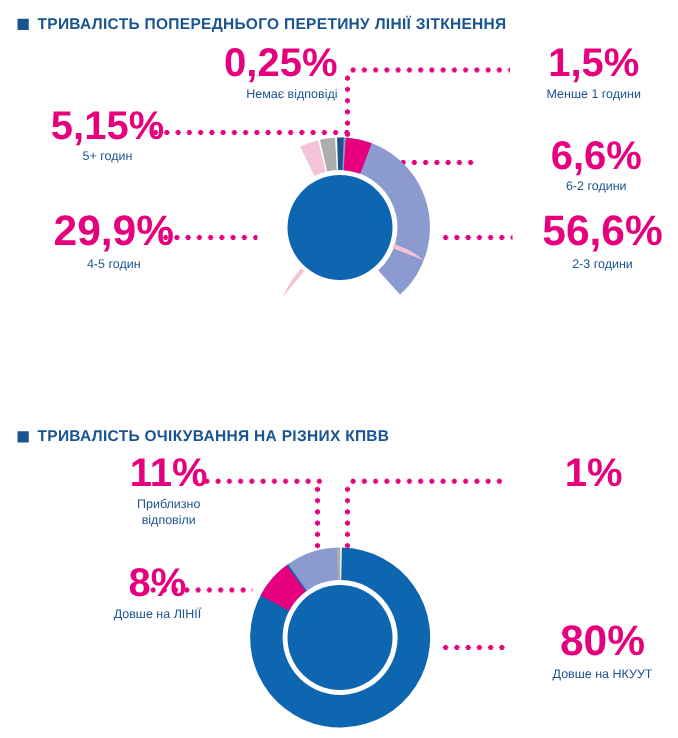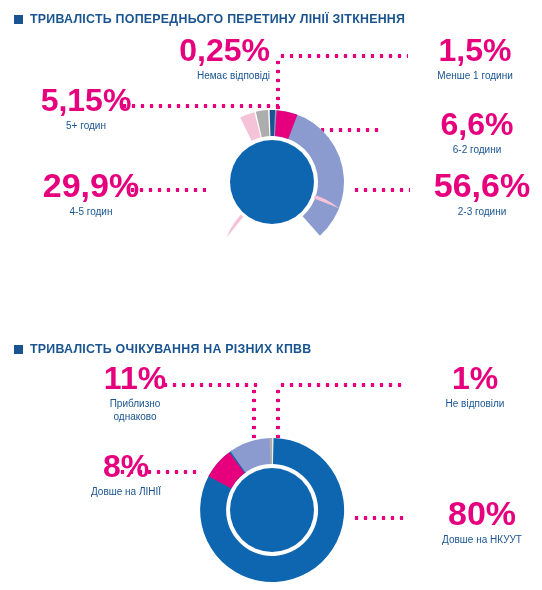--- a/index.html
+++ b/index.html
@@ -193,26 +193,25 @@
 
         <circle r="45" fill="#ffffff"></circle>
         <circle r="42" fill="#0f66b0"></circle>
       </g>
     </svg>
   </div>
 
   <div class="callout left-al" style="left:46px; top:32px; width:150px;margin-left:14px;">
     <span class="pct big">11%</span>
     <span class="cap" style="white-space:pre-line;">Приблизно
-однаково</span>
+відповіли</span>
   </div>
 
   <div class="callout left-al" style="left:410px; top:32px; width:130px;">
     <span class="pct big">1%</span>
-    <span class="cap">Не відповіли</span>
   </div>
 
   <div class="callout left-al" style="left:46px; top:120px; width:160px;">
     <span class="pct big">8%</span>
     <span class="cap">Довше на ЛІНІЇ</span>
   </div>
 
   <div class="callout left-al" style="left:412px; top:166px; width:140px;">
     <span class="pct huge">80%</span>
     <span class="cap">Довше на НКУУТ</span>

